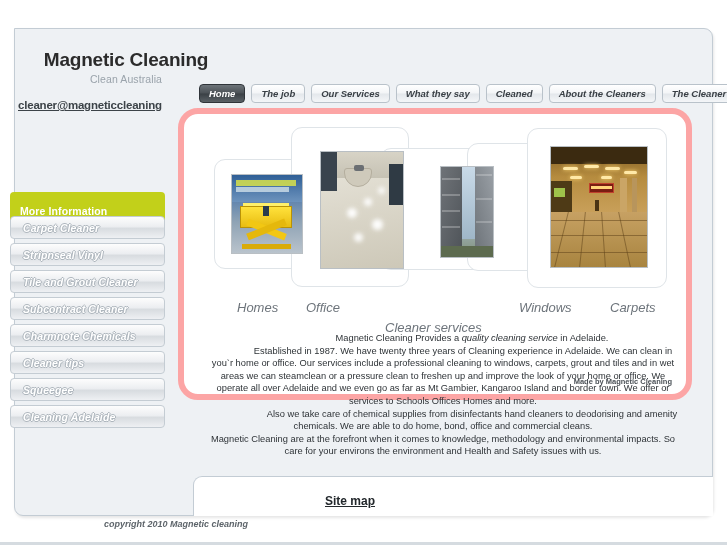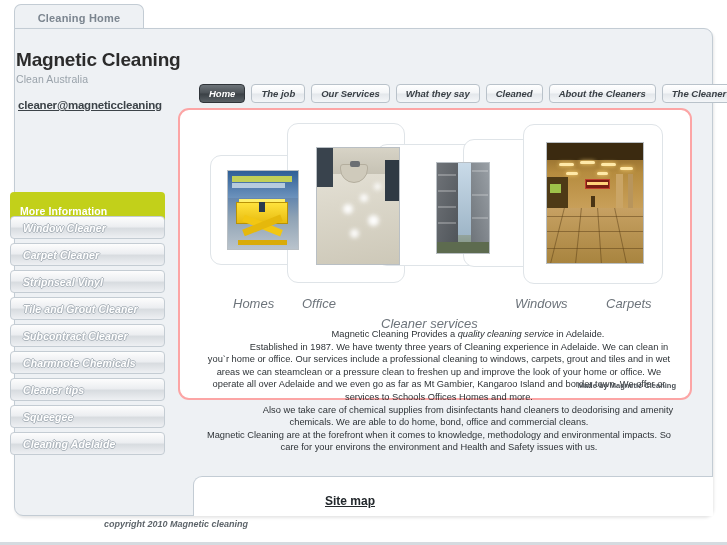--- a/index.html
+++ b/index.html
@@ -57,20 +57,21 @@
     border-left: 1px solid #c3ccd4;
     border-top: 1px solid #c3ccd4;
     border-radius: 9px 0 0 0;
   }
 
   
   .brand {
     position: absolute;
     left: 16px; top: 50px;
     width: 220px;
+    text-align: center;
   }
   .brand-title {
     font-size: 19px;
     font-weight: bold;
     color: #2b2b2b;
     line-height: 1.1;
     letter-spacing: -.2px;
   }
   .brand-sub {
     font-size: 10.5px;
@@ -159,22 +160,22 @@
     text-shadow: 0 1px 0 #aeb6bd, 0 -1px 0 #aeb6bd, 1px 0 0 #aeb6bd, -1px 0 0 #aeb6bd;
     letter-spacing: .1px;
   }
 
   
   .content {
     position: absolute;
     left: 178px; top: 108px;
     width: 514px; height: 292px;
     background: #ffffff;
-    border: 2px solid #fca5a5;
-    border-radius: 11px;
+    border: 6px solid #fca5a5;
+    border-radius: 20px;
   }
 
   
   .photos {
     position: absolute;
     left: 18px; top: 12px;
     width: 478px; height: 170px;
   }
   .card {
     position: absolute;
@@ -334,23 +335,20 @@
     left: 0; bottom: 0;
     width: 727px; height: 3px;
     background: #d5dbe0;
   }
 </style>
 </head>
 <body>
 
 <div id="stage">
 
-  <div class="top-tab">
-    <span>Cleaning Home</span>
-  </div>
 
   <div class="page-shell">
     <div class="shell-notch"></div>
   </div>
 
   <div class="brand">
     <div class="brand-title">Magnetic Cleaning</div>
     <div class="brand-sub">Clean Australia</div>
   </div>
   <a class="brand-email" href="#">cleaner@magneticcleaning</a>
@@ -376,23 +374,20 @@
       </div>
     <div class="nav-btn">
         <span>The Cleaner</span>
       </div>
   </div>
 
   <div class="side-head">
     <span>More Information</span>
   </div>
   <div class="side-list">
-    <div class="side-btn">
-        <span>Window Cleaner</span>
-      </div>
     <div class="side-btn">
         <span>Carpet Cleaner</span>
       </div>
     <div class="side-btn">
         <span>Stripnseal Vinyl</span>
       </div>
     <div class="side-btn">
         <span>Tile and Grout Cleaner</span>
       </div>
     <div class="side-btn">

